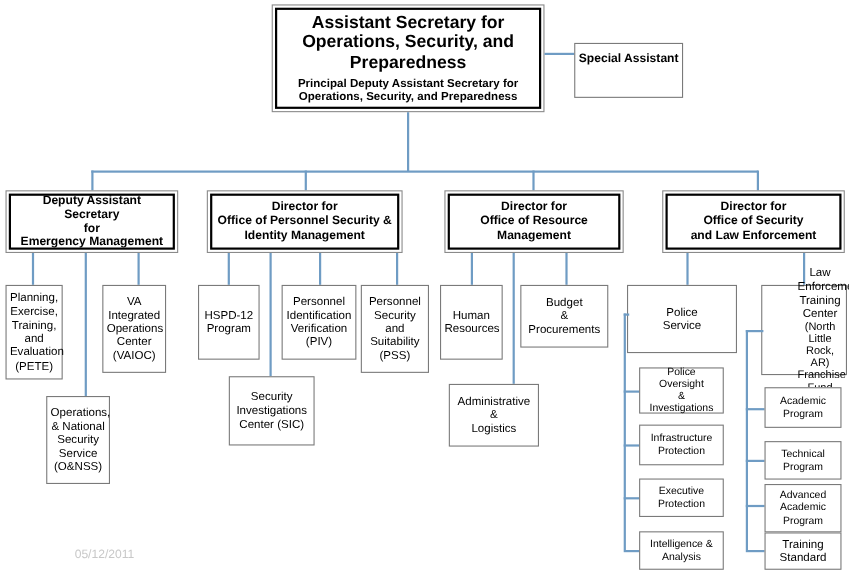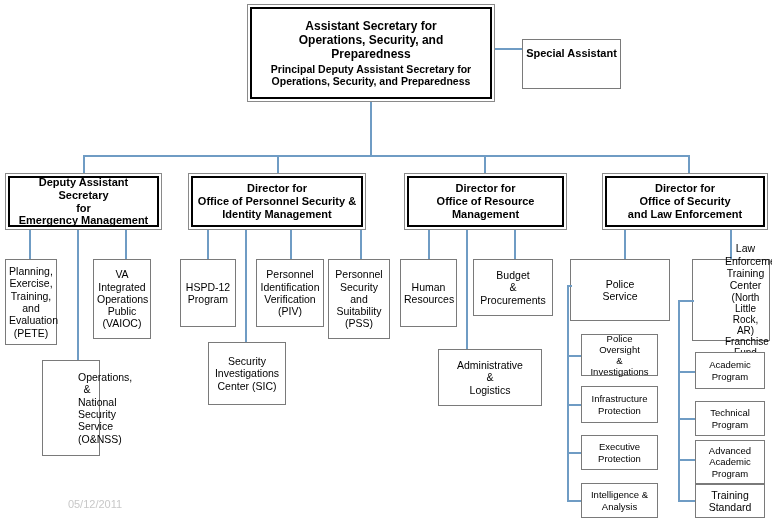--- a/index.html
+++ b/index.html
@@ -65,21 +65,21 @@
   
   .box.leaf {
     border: 1.5px solid #7a7a7a;
     font-weight: normal;
   }
 
   
   .box.topalign { align-items: flex-start; }
   .box.topalign .inner { padding-top: 7px; }
 
-  .t-title   { font-size: 12px; font-weight: bold; }
+  .t-title   { font-size: 16px; font-weight: bold; }
   .t-sub     { font-size: 10.5px; font-weight: bold; }
   .t-dir     { font-size: 11px;  font-weight: bold; }
   .t-sa      { font-size: 11px;  font-weight: bold; }
   .t-leaf    { font-size: 10.5px; }
   .t-leaf-sm { font-size: 9.5px; }
   .t-small   { font-size: 10px; line-height: 1.1; }
 
   .footer {
     position: absolute;
     color: #c8c8c8;
@@ -148,33 +148,33 @@
 
   <div class="box leaf" style="left:5px; top:259px; width:52px; height:86px;">
     <div class="inner t-leaf" style="white-space:pre-line;">Planning,
 Exercise,
 Training,
 and
 Evaluation
 (PETE)</div>
   </div>
 
-  <div class="box leaf" style="left:42px; top:360px; width:58px; height:96px;padding-left:32px;">
+  <div class="box leaf" style="left:42px; top:360px; width:58px; height:80px;">
     <div class="inner t-leaf" style="white-space:pre-line;">Operations,
 &amp; National
 Security
 Service
 (O&amp;NSS)</div>
   </div>
 
   <div class="box leaf" style="left:93px; top:259px; width:58px; height:80px;">
     <div class="inner t-leaf" style="white-space:pre-line;">VA
 Integrated
 Operations
-Public
+Center
 (VAIOC)</div>
   </div>
 
   <div class="conn v" style="left:207px; top:230px; height:29px;"></div>
   <div class="conn v" style="left:245px; top:230px; height:112px;"></div>
   <div class="conn v" style="left:290px; top:230px; height:29px;"></div>
   <div class="conn v" style="left:360px; top:230px; height:29px;"></div>
 
   <div class="box leaf" style="left:180px; top:259px; width:56px; height:68px;">
     <div class="inner t-leaf" style="white-space:pre-line;">HSPD-12
@@ -204,21 +204,21 @@
 
   <div class="conn v" style="left:428px; top:230px; height:29px;"></div>
   <div class="conn v" style="left:466px; top:230px; height:119px;"></div>
   <div class="conn v" style="left:514px; top:230px; height:29px;"></div>
 
   <div class="box leaf" style="left:400px; top:259px; width:57px; height:68px;">
     <div class="inner t-leaf" style="white-space:pre-line;">Human
 Resources</div>
   </div>
 
-  <div class="box leaf" style="left:438px; top:349px; width:104px; height:57px;justify-content:center;">
+  <div class="box leaf" style="left:408px; top:349px; width:82px; height:57px;justify-content:center;">
     <div class="inner t-leaf" style="white-space:pre-line;">Administrative
 &amp;
 Logistics</div>
   </div>
 
   <div class="box leaf" style="left:473px; top:259px; width:80px; height:57px;">
     <div class="inner t-leaf" style="white-space:pre-line;">Budget
 &amp;
 Procurements</div>
   </div>

